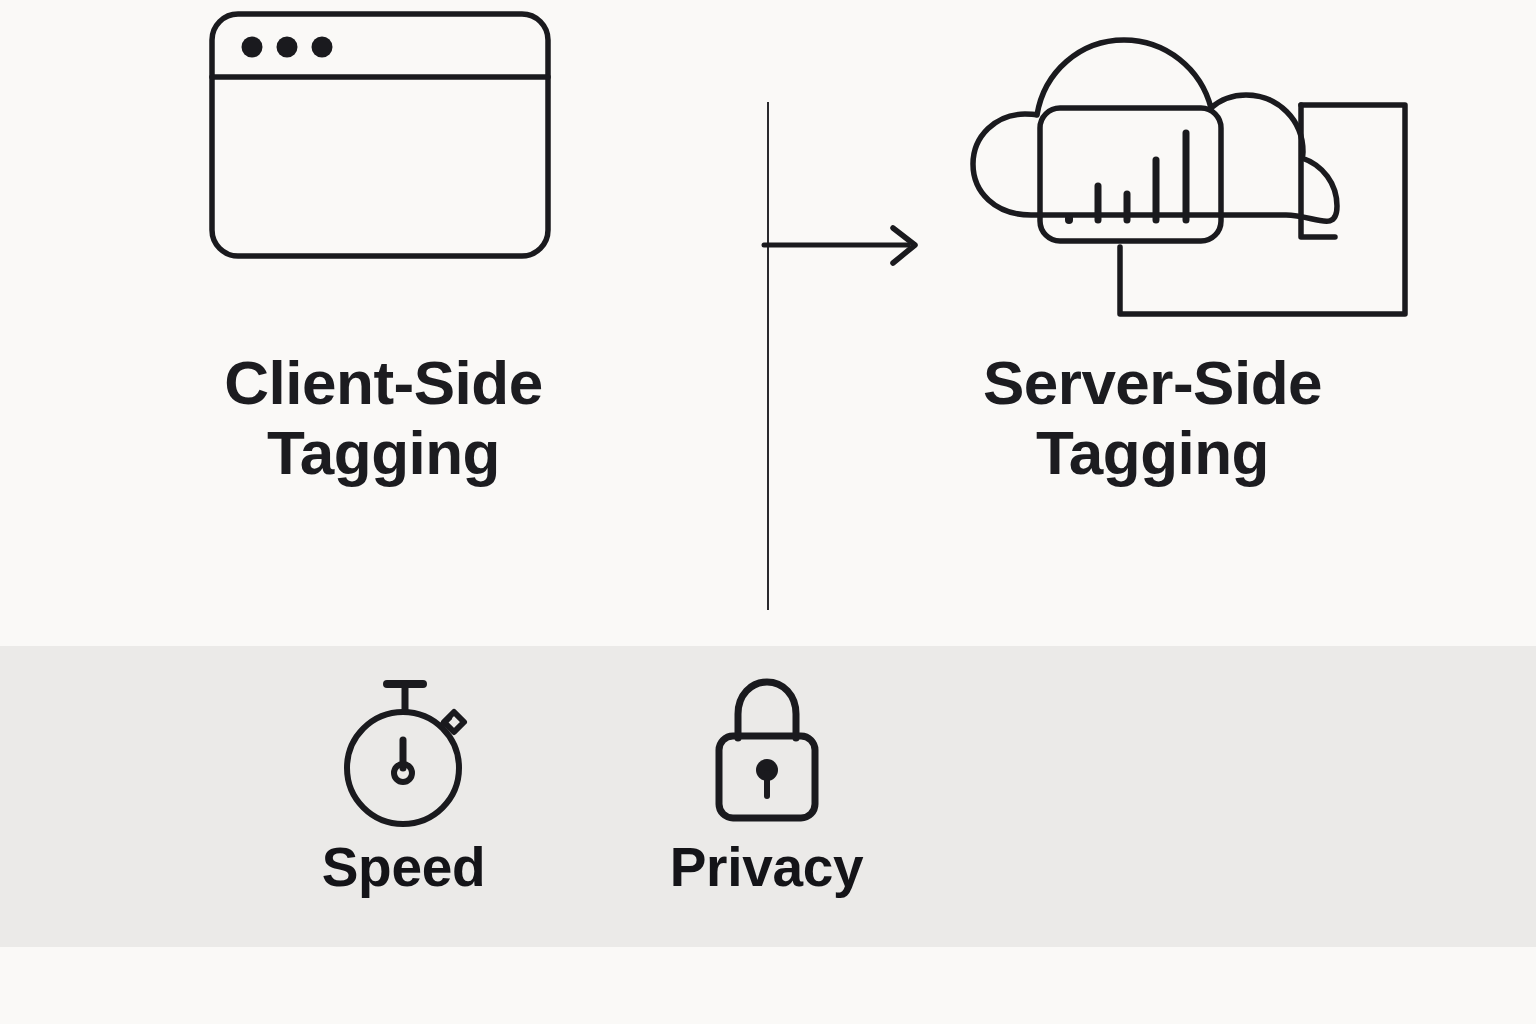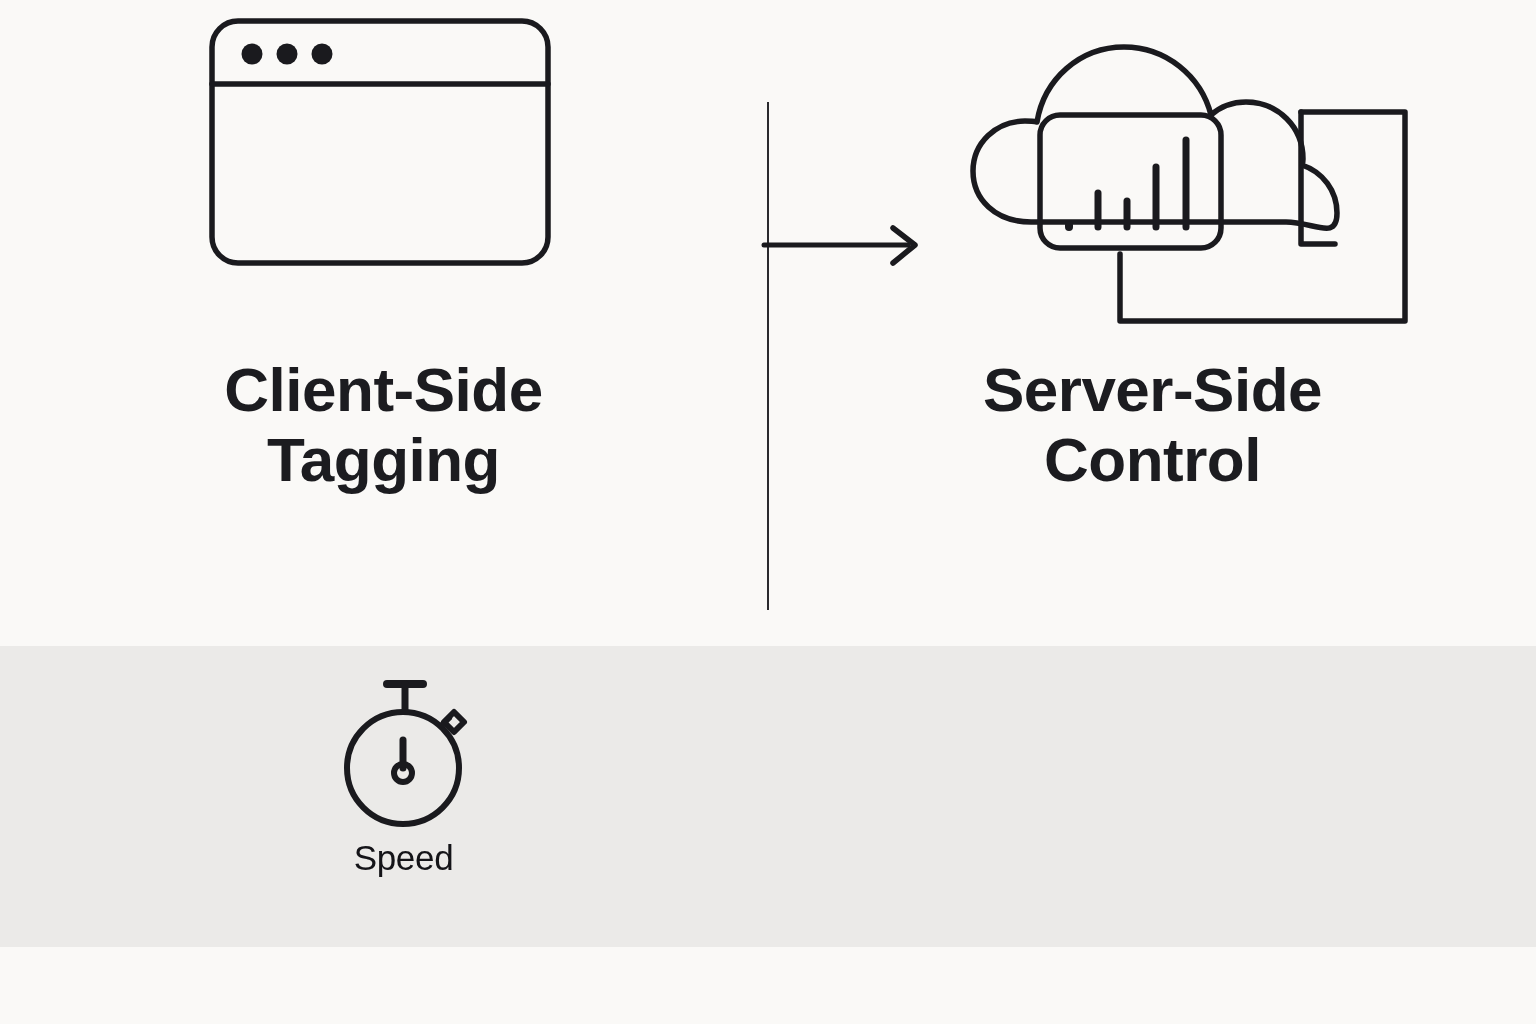--- a/index.html
+++ b/index.html
@@ -24,21 +24,21 @@
   .compare-region {
     position: absolute;
     left: 0;
     top: 0;
     width: 1536px;
     height: 646px;
   }
 
   .panel {
     position: absolute;
-    top: 7px;
+    top: 0;
     height: 646px;
     display: flex;
     flex-direction: column;
     align-items: center;
     justify-content: flex-start;
   }
   .panel-left  { left: 0px;   width: 767px; }
   .panel-right { left: 769px; width: 767px; }
 
   .panel-art {
@@ -104,22 +104,22 @@
   }
   .benefit-icon {
     height: 160px;
     display: flex;
     align-items: center;
     justify-content: center;
   }
   .benefit-icon svg { overflow: visible; }
   .benefit-label {
     margin-top: 10px;
-    font-size: 35px;
-    font-weight: 400;
+    font-size: 55px;
+    font-weight: 700;
     letter-spacing: -0.3px;
     color: #141418;
     line-height: 1;
   }
 
   .ink { stroke: #1a1a1e; fill: none; stroke-linecap: round; stroke-linejoin: round; }
   .ink-fill { fill: #1a1a1e; stroke: none; }
 </style>
 </head>
 <body>
@@ -173,21 +173,21 @@
           <rect class="ink" x="97" y="108" width="181" height="133" rx="20" ry="20" stroke-width="5.5" fill="#faf9f7"></rect>
           <g>
             <line class="ink" x1="126" y1="218" x2="126" y2="220" stroke-width="8"></line>
             <line class="ink" x1="155" y1="186" x2="155" y2="220" stroke-width="7"></line>
             <line class="ink" x1="184" y1="194" x2="184" y2="220" stroke-width="7"></line>
             <line class="ink" x1="213" y1="160" x2="213" y2="220" stroke-width="7"></line>
             <line class="ink" x1="243" y1="133" x2="243" y2="220" stroke-width="7"></line>
           </g>
         </svg>
       </div>
-      <div class="panel-title">Server-Side Control</div>
+      <div class="panel-title">Server-Side Tagging</div>
     </div>
   </div>
 
   <div class="benefits-band">
     <div class="benefits-row">
 
       <div class="benefit">
         <div class="benefit-icon">
           <svg width="140" height="160" viewBox="0 0 140 160">
             <line class="ink" x1="53" y1="14" x2="89" y2="14" stroke-width="8"></line>
@@ -195,18 +195,29 @@
             <circle class="ink" cx="69" cy="98" r="56" stroke-width="6"></circle>
             <path class="ink" d="M 110,52 L 120,42 L 130,52 L 120,62 Z" stroke-width="6"></path>
             <line class="ink" x1="108" y1="55" x2="115" y2="48" stroke-width="6"></line>
             <line class="ink" x1="69" y1="70" x2="69" y2="98" stroke-width="7"></line>
             <circle class="ink" cx="69" cy="103" r="9" stroke-width="6"></circle>
           </svg>
         </div>
         <div class="benefit-label">Speed</div>
       </div>
 
+      <div class="benefit">
+        <div class="benefit-icon">
+          <svg width="130" height="160" viewBox="0 0 130 160">
+            <path class="ink" d="M 36,68 L 36,44 C 36,25 49,12 65,12 C 81,12 94,25 94,44 L 94,68" stroke-width="7"></path>
+            <rect class="ink" x="17" y="66" width="96" height="82" rx="14" ry="14" stroke-width="7"></rect>
+            <circle class="ink-fill" cx="65" cy="100" r="11"></circle>
+            <line class="ink" x1="65" y1="103" x2="65" y2="126" stroke-width="6"></line>
+          </svg>
+        </div>
+        <div class="benefit-label">Privacy</div>
+      </div>
 
 
     </div>
   </div>
 
 </div>
 
 </body></html>

